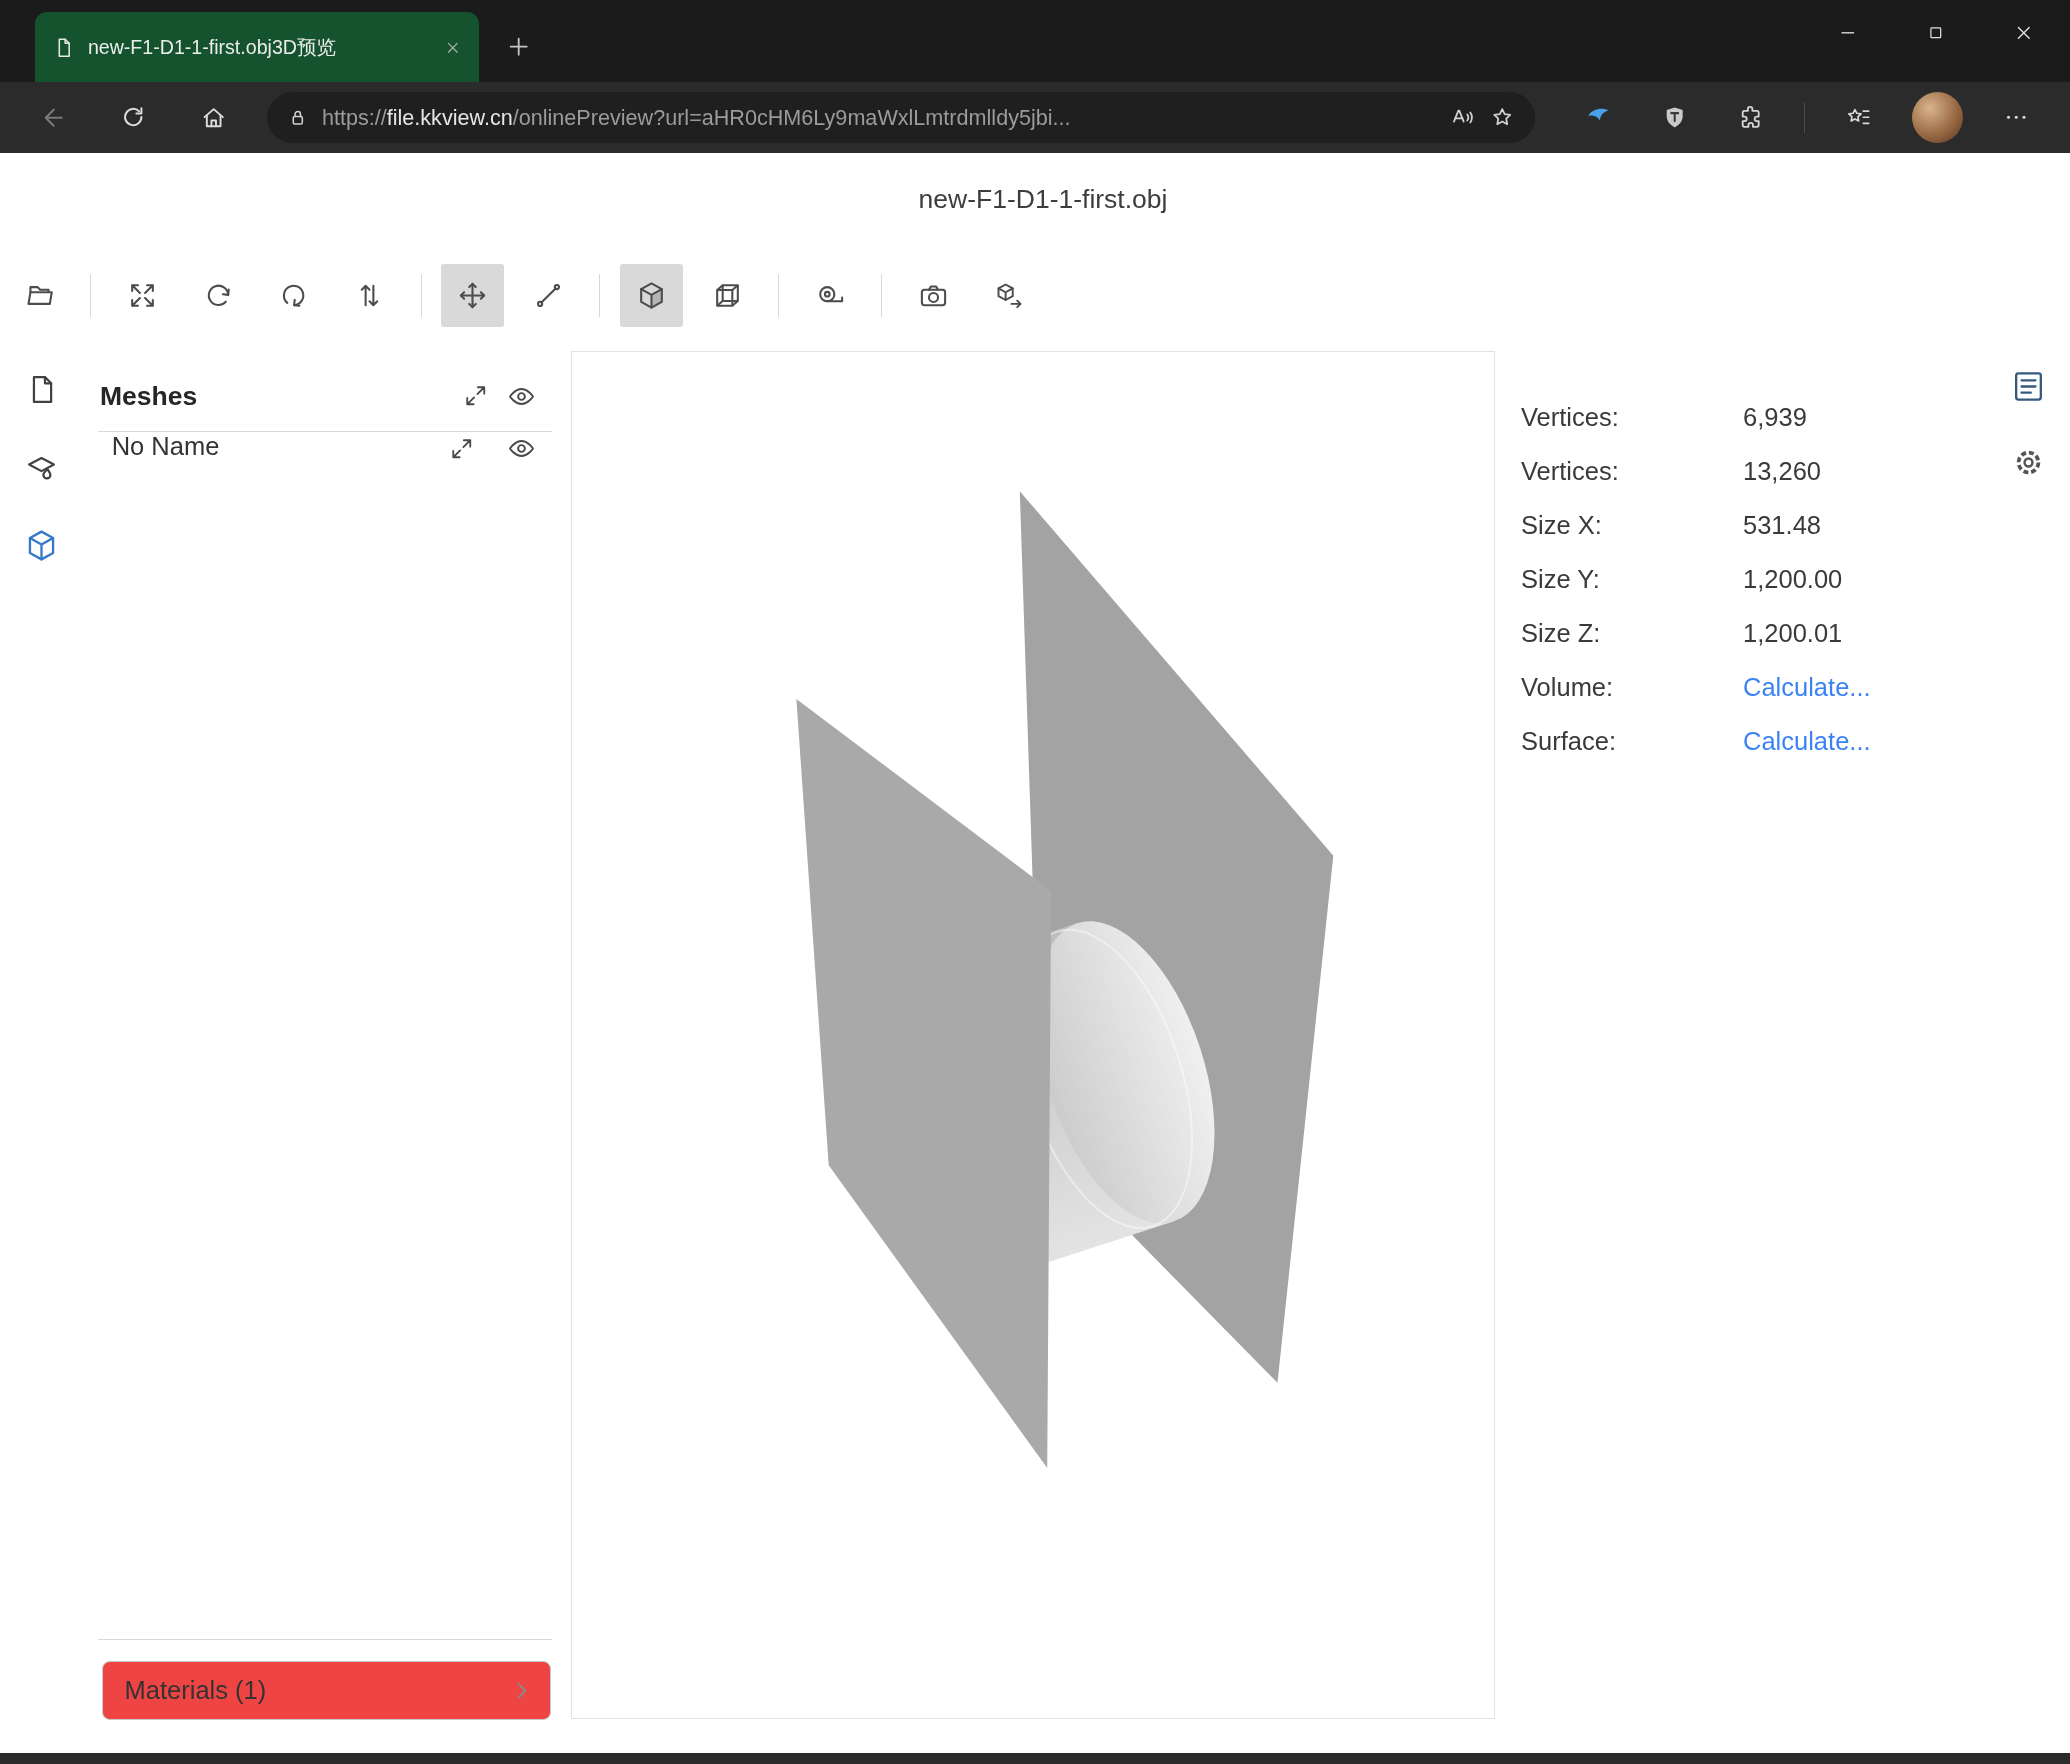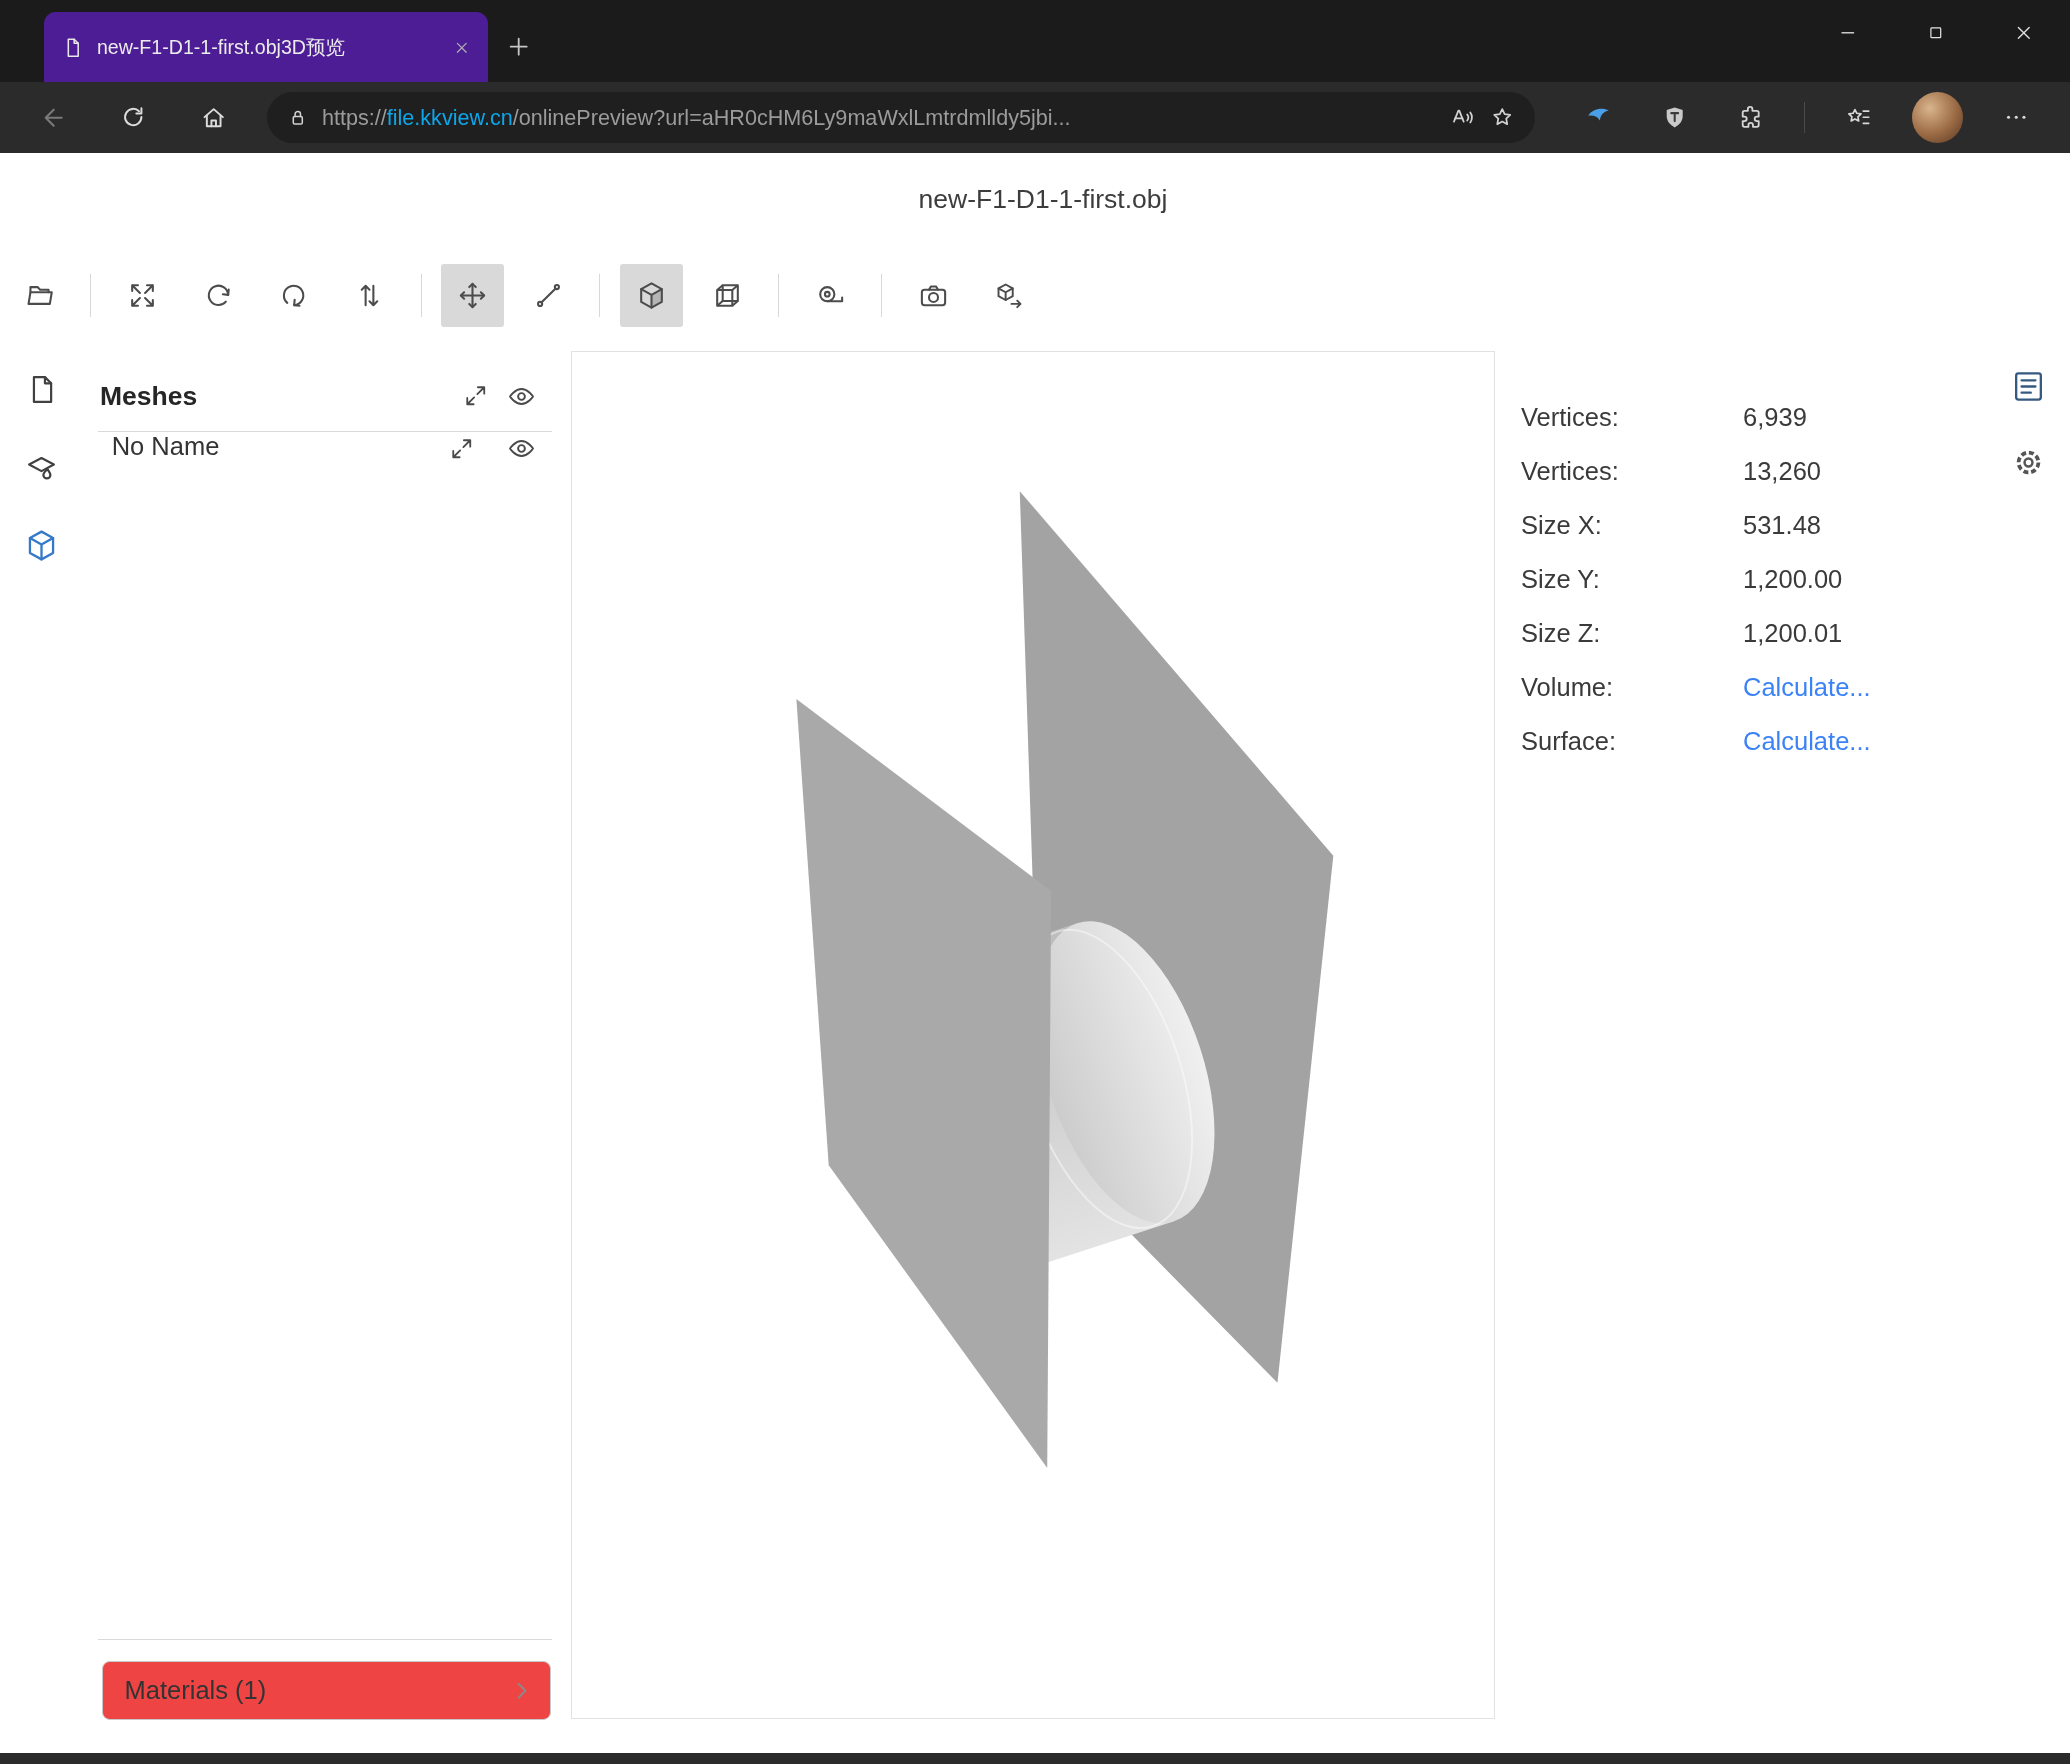--- a/index.html
+++ b/index.html
@@ -2,38 +2,38 @@
 <html><head>
 <meta charset="utf-8">
 <style>
   *{margin:0;padding:0;box-sizing:border-box}
   html,body{width:2070px;height:1764px}
   body{font-family:"Liberation Sans","DejaVu Sans",sans-serif;background:#fff}
   .screen{position:relative;width:2070px;height:1764px;overflow:hidden;background:#fff}
 
   
   .titlebar{position:absolute;left:0;top:0;width:100%;height:82px;background:#1b1b1b}
-  .tab{position:absolute;left:44px;top:11.8px;width:444px;height:71px;background:#4c1d95;
+  .tab{position:absolute;left:35px;top:11.8px;width:444px;height:71px;background:#14532d;
        border-radius:11.8px 11.8px 0 0;display:flex;align-items:center;padding:0 17.6px;gap:13.7px;color:#e8e8e8}
   .tab-title{flex:1;font-size:19.6px;white-space:nowrap;overflow:hidden;text-overflow:ellipsis;color:#ececec}
   .icon{display:grid;place-items:center;flex:none}
   .tab-close{color:#b0b0b0}
   .new-tab{position:absolute;left:497px;top:25.5px;width:43px;height:43px;display:grid;place-items:center;color:#c6c6c6}
   .win-controls{position:absolute;right:2px;top:0;height:65px;display:flex}
   .win-btn{width:88px;height:65px;display:grid;place-items:center;color:#e2e2e2}
 
   .navbar{position:absolute;left:0;top:82px;width:100%;height:71px;background:#2b2b2b;
           display:flex;align-items:center;padding:0 31px 0 29px}
   .nav-btn{width:49px;height:49px;display:grid;place-items:center;color:#dcdcdc;flex:none}
   .nav-btn + .nav-btn{margin-left:31px}
   .nav-btn.disabled{color:#7a7a7a}
   .address-bar{flex:1;height:51px;margin-left:29px;margin-right:41px;background:#1f1f1f;border-radius:25.5px;
                display:flex;align-items:center;padding:0 19.6px;gap:13.7px;min-width:0}
   .url-text{flex:1;font-size:21.6px;color:#9b9b9b;white-space:nowrap;overflow:hidden}
-  .url-host{color:#0ea5e9}
+  .url-host{color:#e5e5e5}
   .addr-icon{color:#d2d2d2;flex:none}
   .nav-right{margin-left:auto;display:flex;align-items:center;gap:31px;flex:none}
   .ext-btn{width:45px;height:45px;display:grid;place-items:center;color:#d9d9d9;flex:none}
   .nav-divider{width:1px;height:31px;background:#4a4a4a;flex:none}
   .avatar{width:51px;height:51px;border-radius:50%;flex:none;
           background:radial-gradient(circle at 35% 32%,#d9b48c,#9a6a44 55%,#5d3a26 95%)}
 
   
   .page-title{position:absolute;left:8px;top:184px;width:100%;text-align:center;font-size:26.5px;color:#3d3d3d}
 

